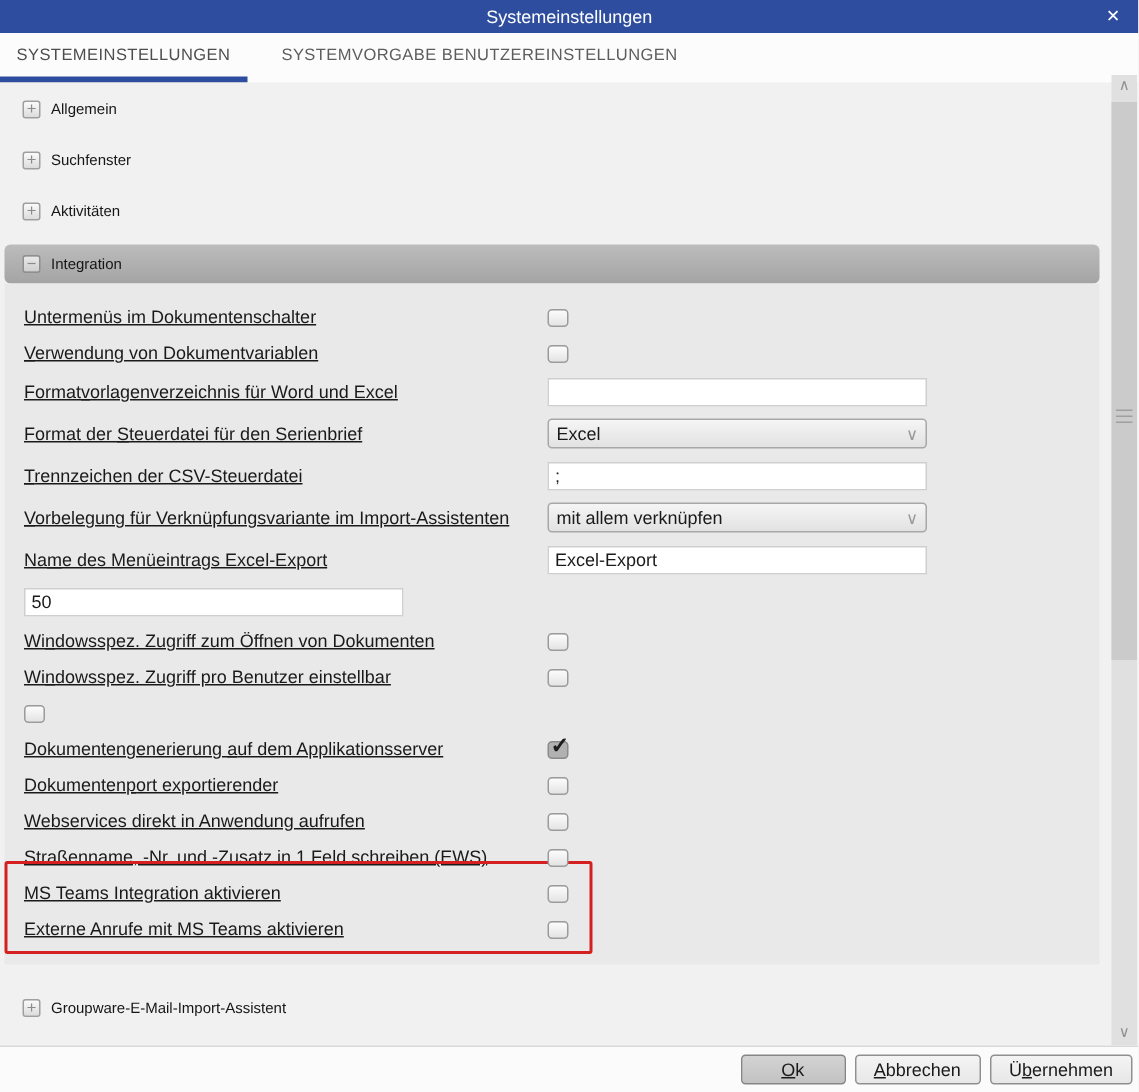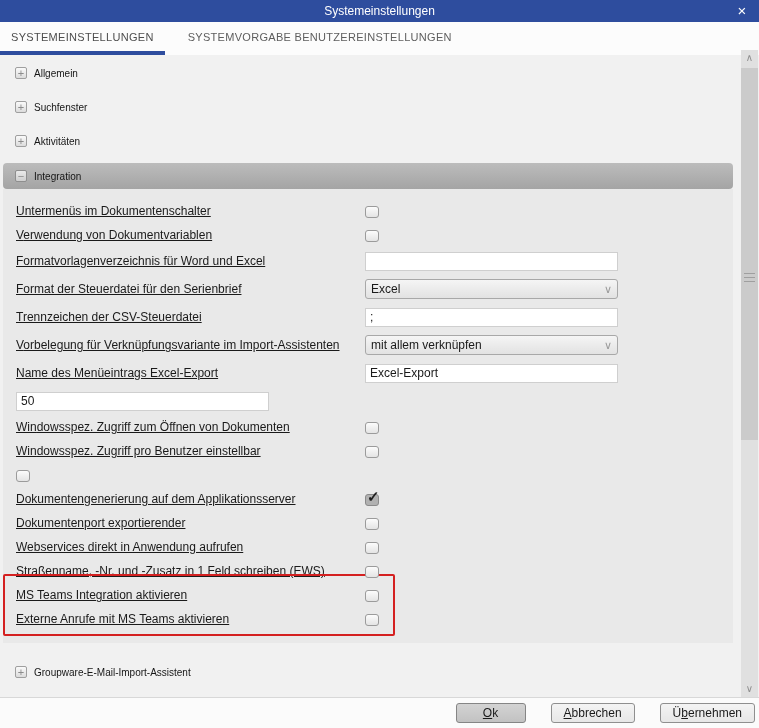--- a/index.html
+++ b/index.html
@@ -63,21 +63,21 @@
   .scroll-arrow { position:absolute; left:0; width:17px; height:16px; color:#8f8f8f; font-size:10px;
                   text-align:center; line-height:16px; }
   .scroll-up { top:0; } .scroll-down { bottom:0; }
   .scroll-thumb { position:absolute; left:0; top:18px; width:17px; height:372px; background:#cbcbcb; }
   .grip { position:absolute; left:3px; top:205px; width:11px; }
   .grip div { height:1px; background:#9f9f9f; margin-bottom:3px; }
 
   
   .footer { position:absolute; left:0; right:0; bottom:0; height:31px; background:#fbfbfb;
             border-top:1px solid #d8d8d8; display:flex; justify-content:flex-end; align-items:center;
-            padding-right:4px; gap:25px; }
+            padding-right:4px; gap:6px; }
   .btn { min-width:70px; height:20px; border:1px solid #8f8f8f; border-radius:3px; font-family:inherit;
          font-size:12px; color:#1a1a1a; background:linear-gradient(#f4f4f4,#e7e7e7); padding:0 12px; }
   .btn.primary { background:linear-gradient(#d3d3d3,#c2c2c2); border-color:#858585; }
 </style>
 </head>
 <body>
 
 <div class="window">
 
   <div class="titlebar">

